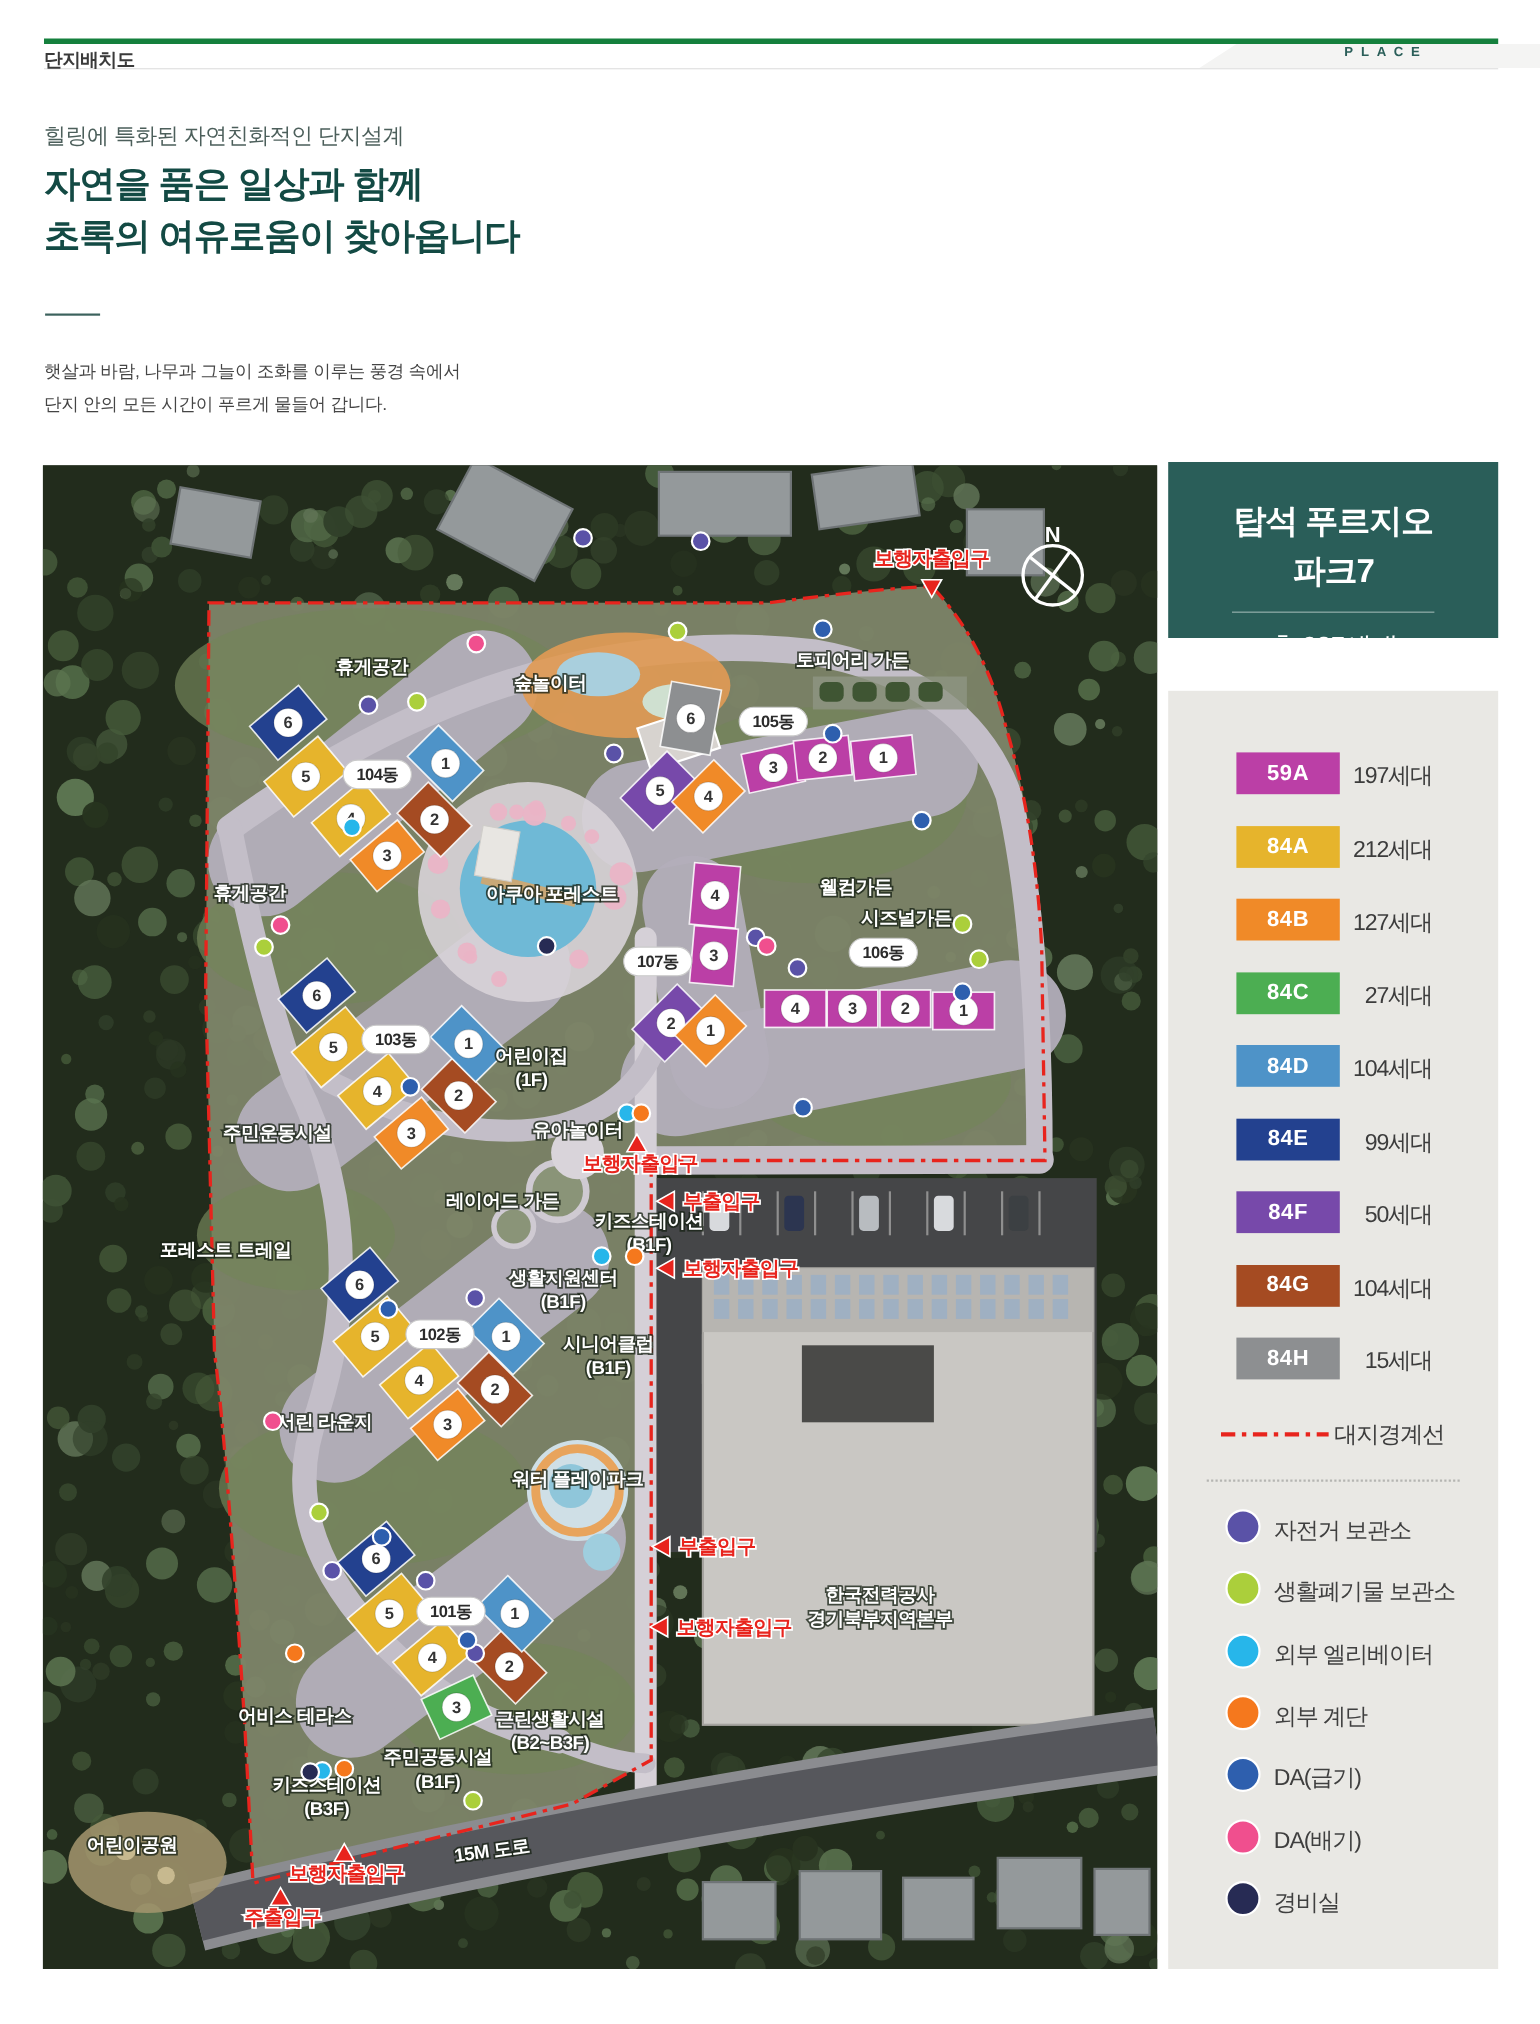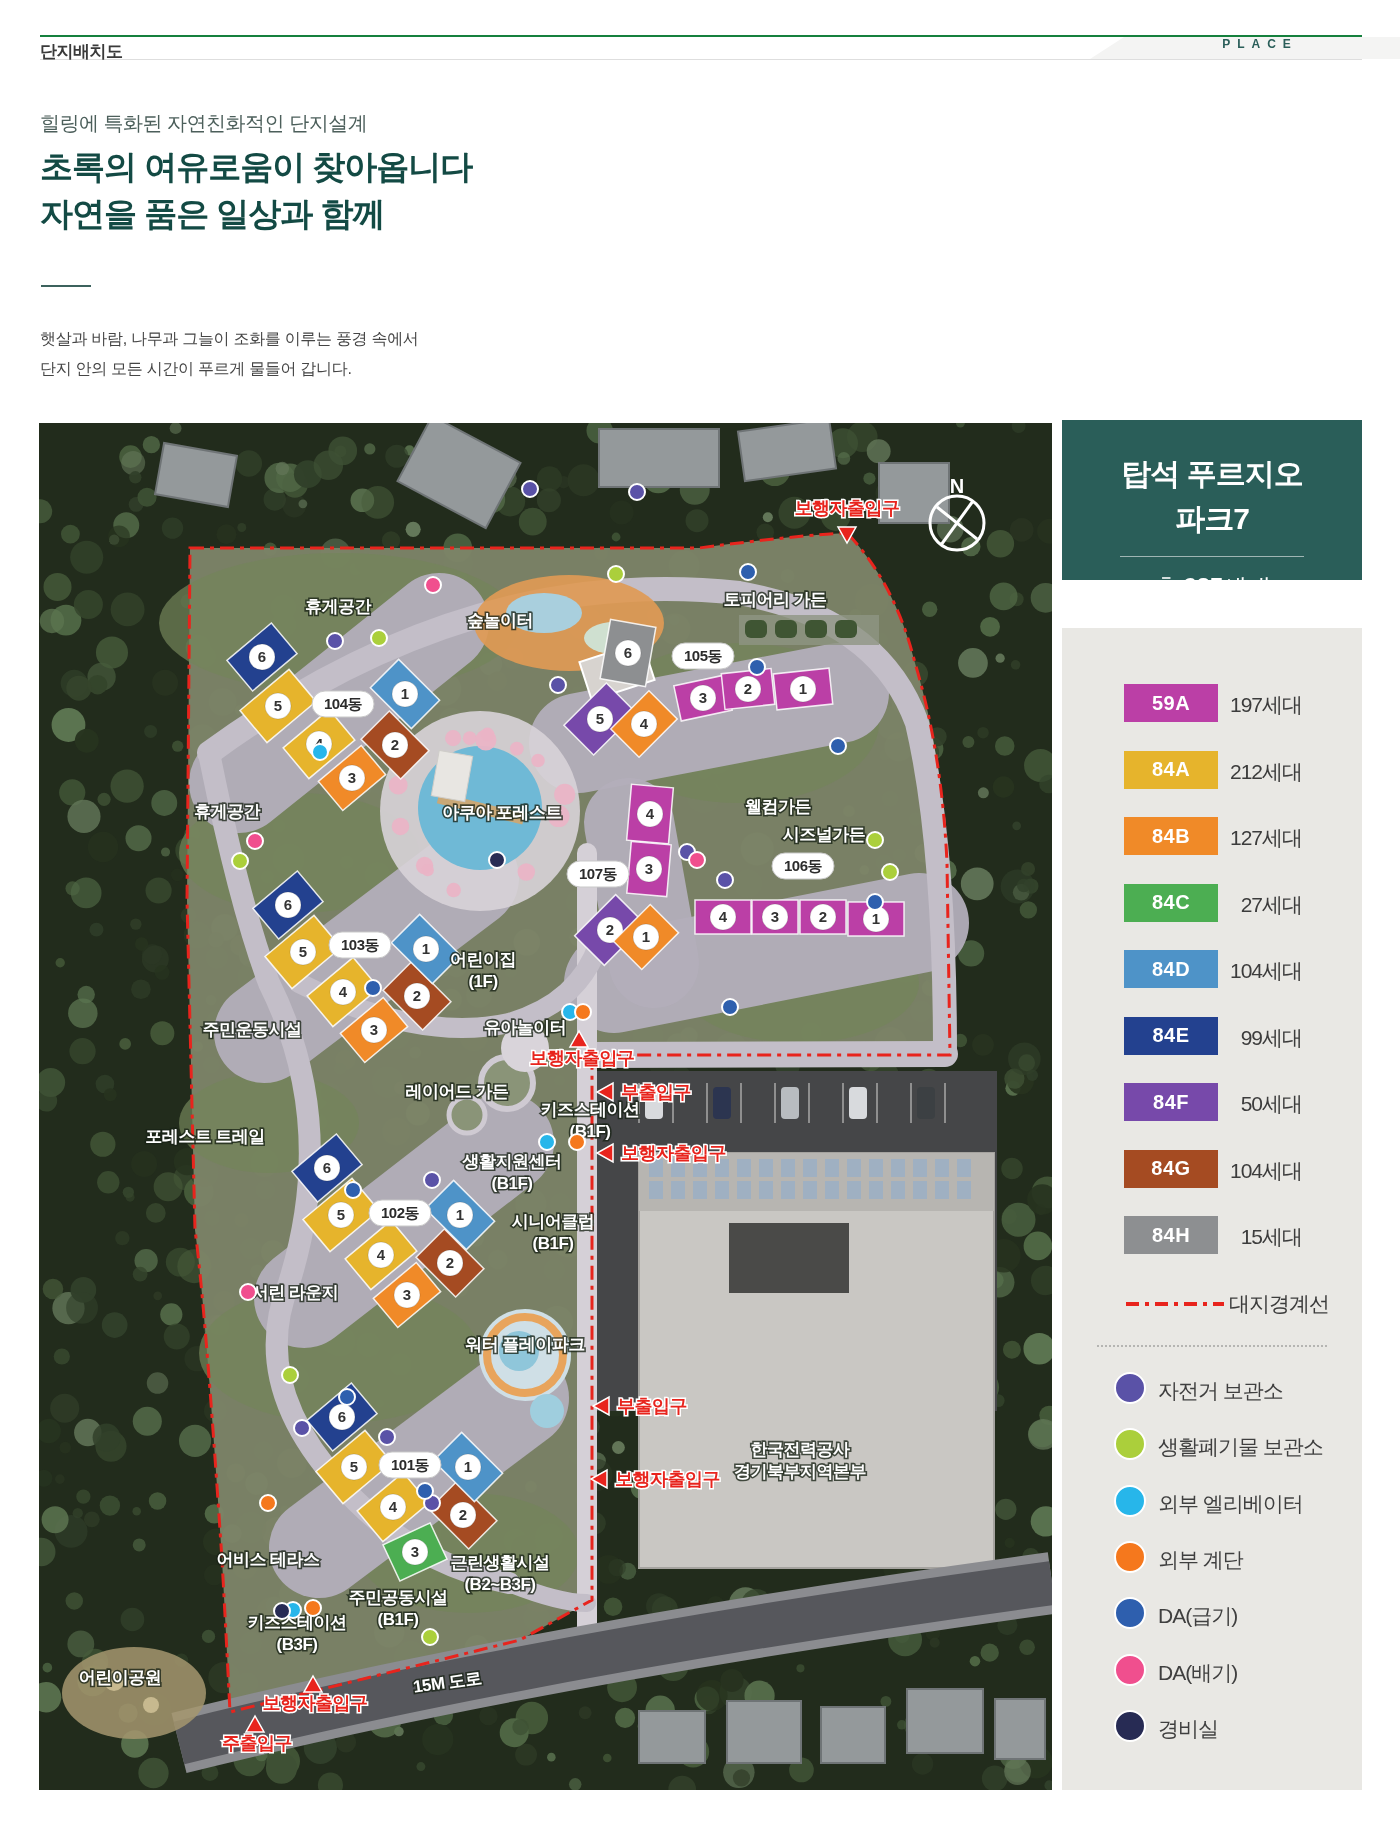--- a/index.html
+++ b/index.html
@@ -1,18 +1,18 @@
 <!DOCTYPE html>
 <html><head>
 <meta charset="utf-8">
 <style>
   html,body{margin:0;padding:0;background:#fff;}
   body{width:1400px;height:1840px;position:relative;font-family:"Liberation Sans","DejaVu Sans",sans-serif;overflow:hidden;}
   
-  .hdr{position:absolute;left:40px;right:38px;top:35px;height:22px;border-top:2px solid #15803d;border-bottom:1px solid #dedede;}
+  .hdr{position:absolute;left:40px;right:38px;top:35px;height:22px;border-top:5px solid #15803d;border-bottom:1px solid #dedede;}
   .hdr-title{position:absolute;left:0;top:3px;font-size:17px;font-weight:700;color:#3a3a3a;letter-spacing:-0.5px;}
   .hdr-tag{position:absolute;right:-38px;top:0;height:22px;width:310px;background:#f4f4f3;clip-path:polygon(11% 0,100% 0,100% 100%,0 100%);display:flex;align-items:flex-start;justify-content:center;}
   .hdr-tag span{font-size:12px;font-weight:700;letter-spacing:7px;color:#2a5e59;padding-left:30px;}
   
   .eyebrow{position:absolute;left:40px;top:110px;font-size:20px;font-weight:500;color:#4c5f5b;letter-spacing:-0.5px;}
   .big-title{position:absolute;left:40px;top:143px;font-size:33px;line-height:47px;font-weight:700;color:#134a44;letter-spacing:-1px;}
   .divider{position:absolute;left:41px;top:285px;width:50px;height:2px;background:#3c625d;}
   .body-copy{position:absolute;left:40px;top:324px;font-size:16px;line-height:30px;color:#454545;letter-spacing:-0.3px;}
   
   #map-wrap{position:absolute;left:39px;top:423px;width:1013px;height:1367px;background:#25301f;}
@@ -28,42 +28,42 @@
   .side-head{position:absolute;left:0;top:0;width:300px;height:160px;background:#2a5e59;color:#fff;text-align:center;}
   .side-head .t1{margin-top:34px;font-size:30px;font-weight:700;letter-spacing:-1px;}
   .side-head .t2{font-size:30px;font-weight:700;letter-spacing:-1px;margin-top:4px;}
   .side-head .rule{width:184px;height:1px;background:rgba(255,255,255,0.55);margin:16px auto 14px auto;}
   .side-head .total{font-size:25px;letter-spacing:-1px;}
   .side-head .total b{font-weight:800;}
   .side-panel{position:absolute;left:0;top:208px;width:300px;height:1162px;background:#e9e8e4;}
   .urow{position:absolute;left:0;width:300px;height:38px;}
   .ubox{position:absolute;left:62px;top:0;width:94px;height:38px;display:flex;align-items:center;justify-content:center;color:#fff;font-size:20px;font-weight:600;letter-spacing:0.5px;}
   .ucount{position:absolute;right:60px;top:7px;font-size:21px;color:#3c3c3c;letter-spacing:-1px;}
-  .brow{position:absolute;left:16px;width:300px;height:30px;}
+  .brow{position:absolute;left:0;width:300px;height:30px;}
   .bline{position:absolute;left:48px;top:13px;width:98px;}
   .blab{position:absolute;right:49px;top:2px;font-size:21px;color:#3c3c3c;letter-spacing:-1px;}
   .dotted-div{position:absolute;left:35px;width:230px;border-top:2px dotted #b5b5b2;}
   .prow{position:absolute;left:0;width:300px;height:34px;}
   .pdot{position:absolute;left:52px;top:0;width:32px;height:32px;border-radius:50%;border:2px solid #fff;box-sizing:border-box;}
   .plab{position:absolute;left:96px;top:5px;font-size:21px;color:#3f3f3f;letter-spacing:-1px;}
 </style>
 </head>
 <body>
 
 <div class="hdr">
   <div class="hdr-title">단지배치도</div>
   <div class="hdr-tag">
     <span>PLACE</span>
   </div>
 </div>
 
 <div class="eyebrow">힐링에 특화된 자연친화적인 단지설계</div>
 <div class="big-title">
+  <div>자연을 품은 일상과 함께</div>
   <div>초록의 여유로움이 찾아옵니다</div>
-  <div>자연을 품은 일상과 함께</div>
 </div>
 <div class="divider"></div>
 <div class="body-copy">
   <div>햇살과 바람, 나무과 그늘이 조화를 이루는 풍경 속에서</div>
   <div>단지 안의 모든 시간이 푸르게 물들어 갑니다.</div>
 </div>
 
 <div id="map-wrap">
   <svg id="site-map" width="1013" height="1367" viewBox="0 0 1013 1367">
       <rect x="0" y="0" width="1013" height="1367" fill="#222c1c"></rect>

